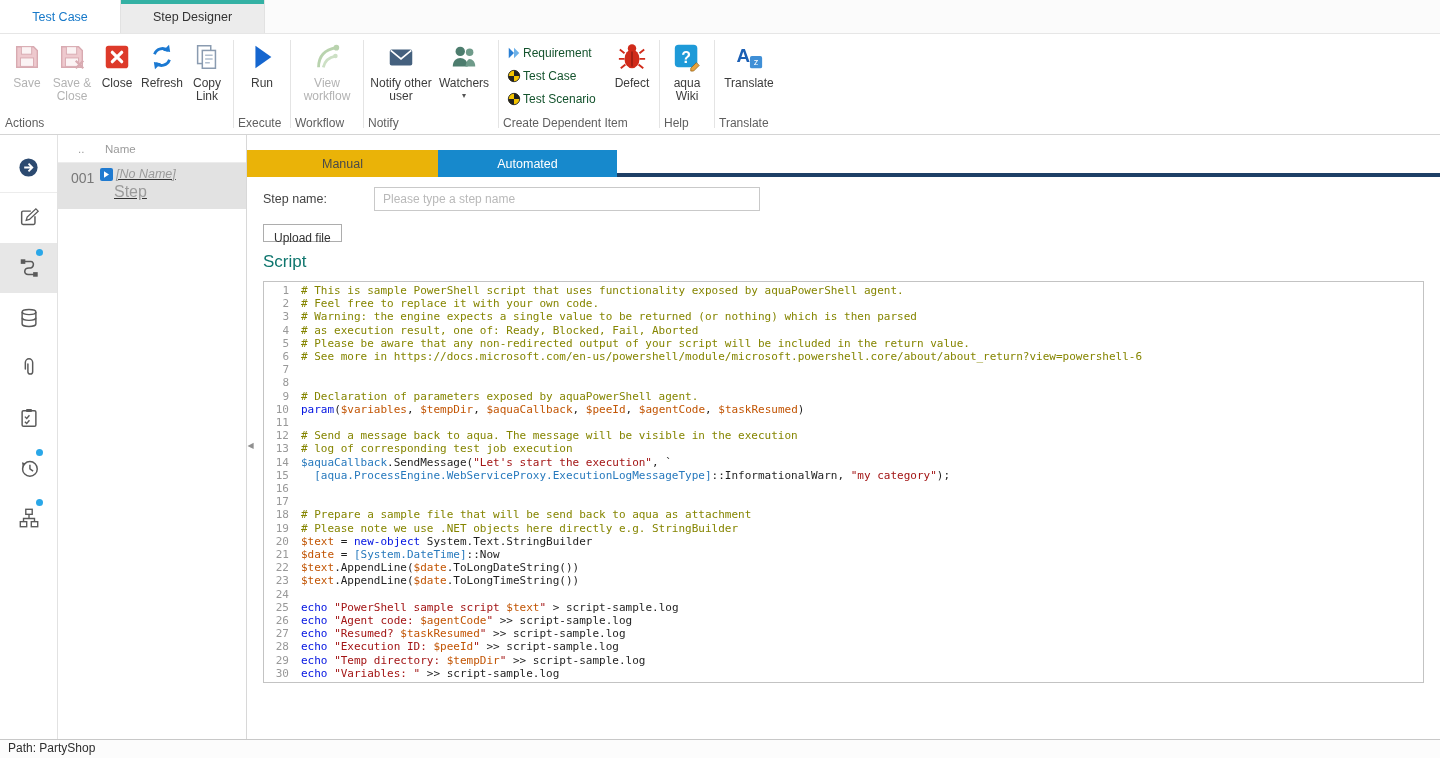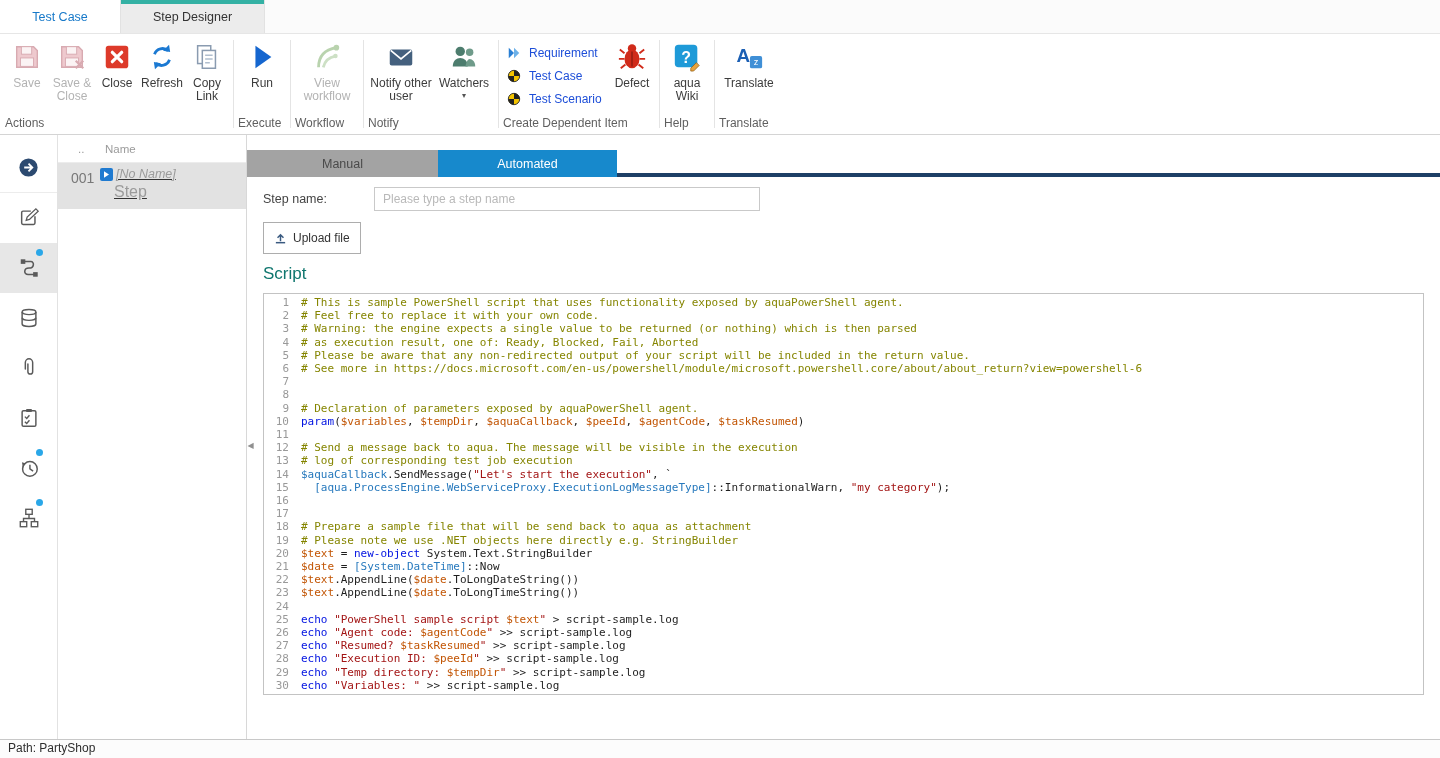--- a/index.html
+++ b/index.html
@@ -18,21 +18,21 @@
   .ribbon{height:101px;display:flex;background:#fff;border-bottom:1px solid #d4d4d4;padding-left:2px;}
   .rgroup{display:flex;flex-direction:column;padding:0 3px;}
   .rbtns{flex:1;display:flex;align-items:flex-start;padding-top:5px;}
   .rglabel{height:18px;text-align:left;font-size:12px;color:#5f5f5f;white-space:nowrap;}
   .vsep{width:1px;background:#e4e4e4;margin:6px 1px;}
   .rbtn{display:flex;flex-direction:column;align-items:center;padding-top:3px;font-size:12px;color:#3c3c3c;text-align:center;line-height:13px;cursor:default;}
   .rbtn svg{margin-bottom:5px;}
   .rbtn.disabled{color:#b3b3b3;}
   .w44{width:44px}.w46{width:46px}.w48{width:48px}.w60{width:60px}.w64{width:64px}.w66{width:66px}
   .stackcol{display:flex;flex-direction:column;width:106px;padding-top:2px;}
-  .smallbtn{display:flex;align-items:center;gap:8px;height:23px;font-size:12px;color:#1d4ed8;padding-left:4px;cursor:default;}
+  .smallbtn{display:flex;align-items:center;gap:2px;height:23px;font-size:12px;color:#14532d;padding-left:4px;cursor:default;}
   .caret{font-size:8px;color:#555;margin-top:2px;line-height:8px;}
 
   
   .bodyrow{display:flex;height:604px;}
   .iconbar{width:58px;border-right:1px solid #e2e2e2;padding-top:8px;background:#fff;}
   .sitem{height:50px;position:relative;display:flex;align-items:center;justify-content:center;cursor:default;}
   .sitem.first{border-bottom:1px solid #ececec;}
   .sitem.active{background:#e7e7e7;}
   .bluedot{position:absolute;top:6px;left:36px;width:7px;height:7px;border-radius:50%;background:#2aa7e8;}
 
@@ -43,30 +43,30 @@
   .steprow{height:46px;display:flex;background:#e2e2e2;cursor:default;}
   .steprow .num{width:38px;padding:7px 0 0 13px;color:#787878;font-size:14px;}
   .steprow .namecell{padding-top:4px;text-decoration:underline;}
   .nameline{display:flex;align-items:center;gap:3px;padding-left:4px;}
   .noname{font-style:italic;color:#9b9b9b;font-size:12.5px;}
   .steptype{color:#9b9b9b;font-size:16px;margin:2px 0 0 18px;}
 
   .main{flex:1;background:#fff;position:relative;}
   .tabrow{margin-top:15px;height:27px;display:flex;}
   .ctab{display:flex;align-items:center;justify-content:center;font-size:12.5px;cursor:default;}
-  .ctab-manual{width:191px;background:#a3a3a3;color:#4a4a4a;}
+  .ctab-manual{width:191px;background:#eab308;color:#4a4a4a;}
   .ctab-automated{width:179px;background:#1789cc;color:#fff;}
   .tabfill{flex:1;border-bottom:4px solid #1d3f66;}
 
   .stepname-row{margin:10px 0 0 16px;display:flex;align-items:center;height:24px;font-size:12.5px;color:#444;}
   .stepname-row label{width:111px;}
   .stepname-row input{width:386px;height:24px;border:1px solid #c9c9c9;font-size:12px;padding:0 8px;color:#333;outline:none;font-family:"Liberation Sans",sans-serif;}
   .stepname-row input::placeholder{color:#b9b9b9;}
 
-  .upload-btn{margin:11px 0 0 16px;height:32px;display:inline-flex;align-items:center;gap:6px;padding:0 10px;border:1px solid #adadad;background:#fff;font-size:12px;color:#333;cursor:default;font-family:"Liberation Sans",sans-serif;}
+  .upload-btn{margin:11px 0 0 16px;height:18px;display:inline-flex;align-items:center;gap:6px;padding:0 10px;border:1px solid #adadad;background:#fff;font-size:12px;color:#333;cursor:default;font-family:"Liberation Sans",sans-serif;flex-direction:column;}
   .script-h{margin:10px 0 0 16px;font-size:17px;color:#0f766e;}
 
   .editor{margin:9px 16px 0 16px;height:402px;border:1px solid #c3c3c3;display:flex;overflow:hidden;background:#fff;
     font-family:"DejaVu Sans Mono","Liberation Mono",monospace;font-size:11px;line-height:13.2px;}
   .gutter{width:31px;padding:2px 6px 0 0;text-align:right;color:#999;flex:none;}
   .codecol{padding:2px 0 0 6px;white-space:pre;flex:1;overflow:hidden;}
   .cl{white-space:pre;}
   .tk-c{color:#858500}
   .tk-k{color:#0012e1}
   .tk-v{color:#c25504}

